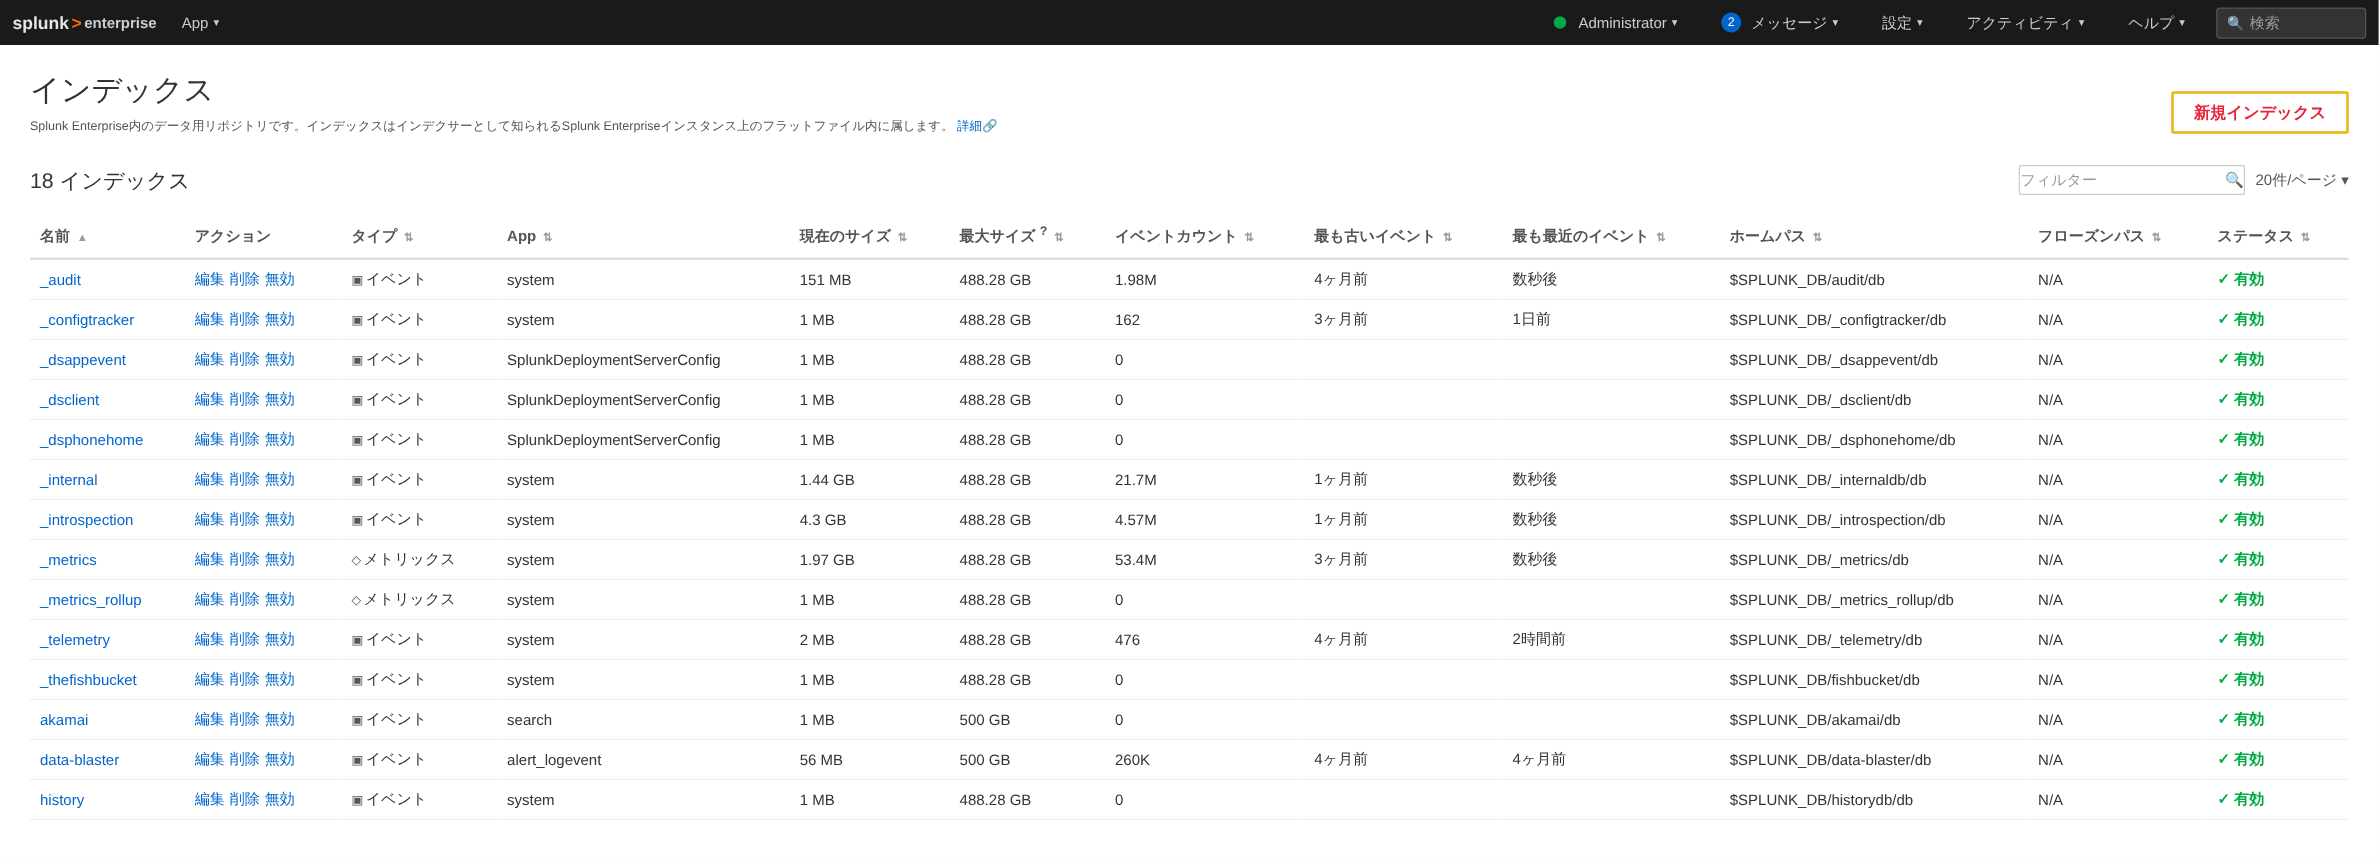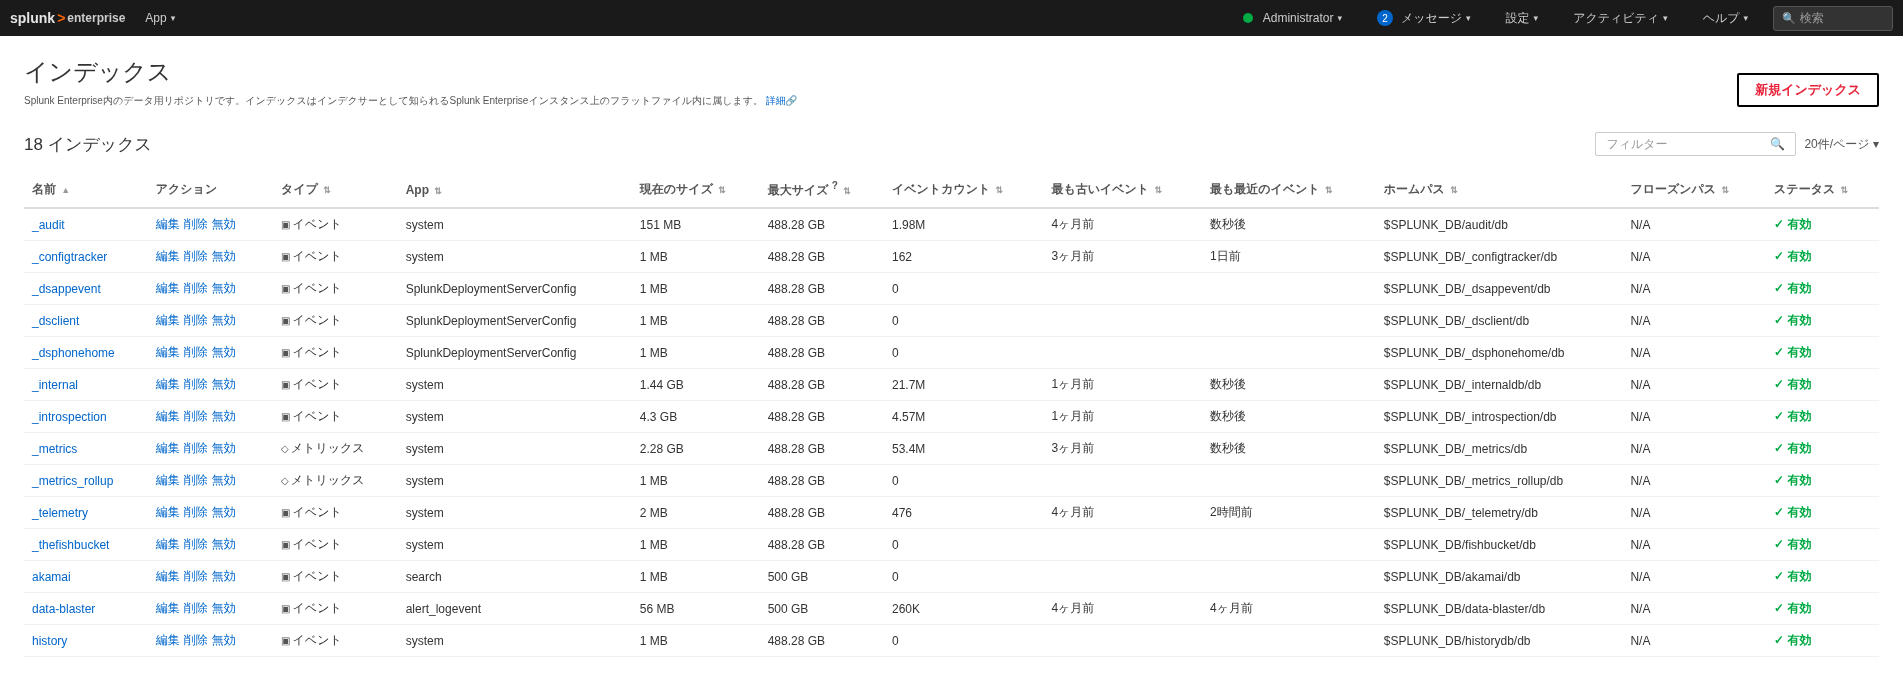--- a/index.html
+++ b/index.html
@@ -100,21 +100,21 @@
       margin-bottom: 16px;
     }
 
     .page-description a {
       color: #0066cc;
       text-decoration: none;
     }
 
     .new-index-btn {
       background: #fff;
-      border: 2px solid #000000;
+      border: 2px solid #eab308;
       color: #e8233a;
       padding: 6px 16px;
       font-size: 13px;
       font-weight: 600;
       cursor: pointer;
       border-radius: 2px;
       white-space: nowrap;
       flex-shrink: 0;
     }
 
@@ -133,21 +133,21 @@
       display: flex;
       align-items: center;
       gap: 8px;
     }
     .filter-input-wrap {
       display: flex;
       align-items: center;
       border: 1px solid #ccc;
       border-radius: 2px;
       background: #fff;
-      padding: 4px 10px;
+      padding: 4px 0;
       gap: 4px;
     }
     .filter-input {
       border: none;
       outline: none;
       font-size: 12px;
       width: 160px;
       color: #333;
     }
     .filter-input::placeholder { color: #999; }
@@ -412,21 +412,21 @@
     <td>N/A</td>
     <td><span class="status-active">✓ 有効</span></td>
   </tr>
           <tr>
     <td><a class="col-name">_metrics</a></td>
     <td>
       <button class="action-btn">編集</button><button class="action-btn">削除</button><button class="action-btn">無効</button>
     </td>
     <td><span class="type-icon">◇</span>メトリックス</td>
     <td>system</td>
-    <td>2.28 GB</td>
+    <td>1.97 GB</td>
     <td>488.28 GB</td>
     <td>53.4M</td>
     <td>3ヶ月前</td>
     <td>数秒後</td>
     <td>$SPLUNK_DB/_metrics/db</td>
     <td>N/A</td>
     <td><span class="status-active">✓ 有効</span></td>
   </tr>
           <tr>
     <td><a class="col-name">_metrics_rollup</a></td>

